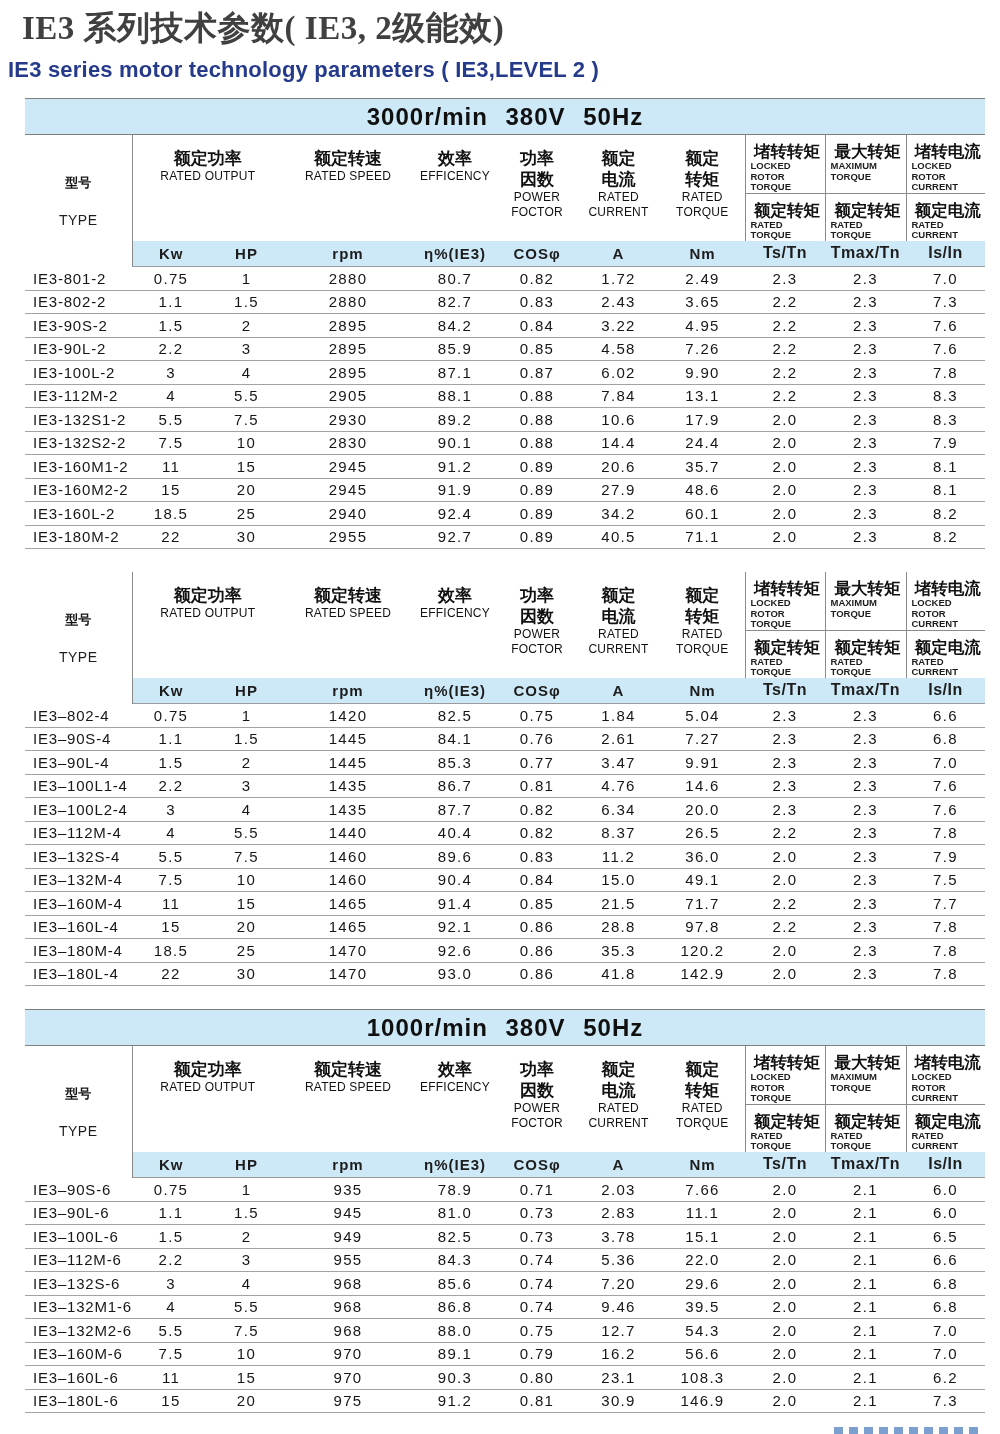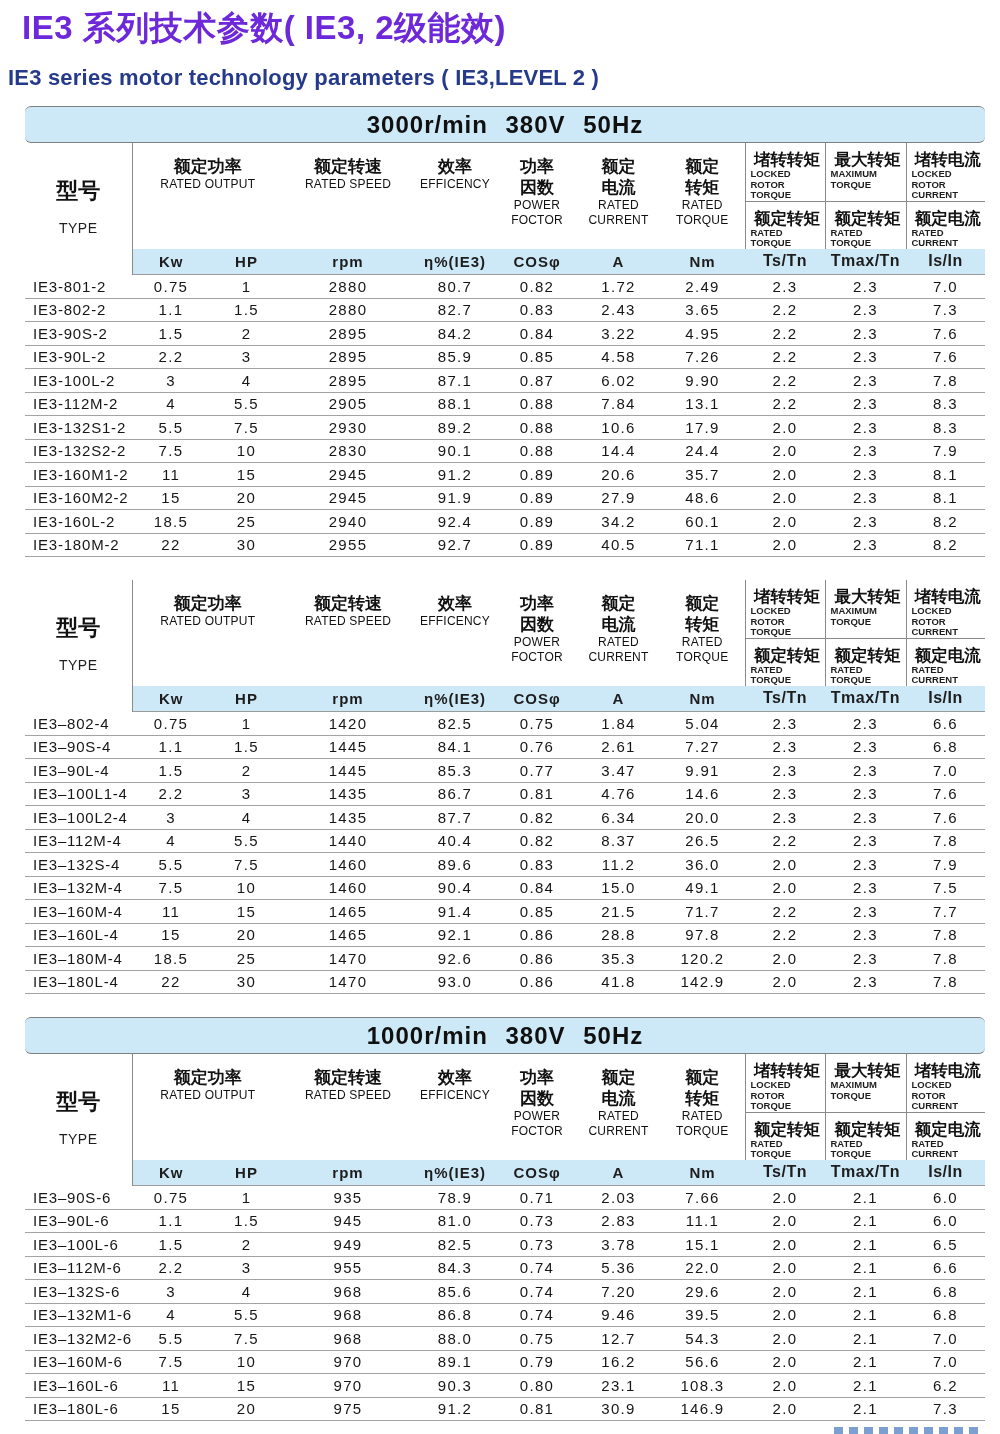--- a/index.html
+++ b/index.html
@@ -1,34 +1,34 @@
 <!DOCTYPE html>
 <html><head>
 <meta charset="utf-8">
 <style>
   * { margin:0; padding:0; box-sizing:border-box; }
   html,body { background:#ffffff; width:1000px; font-family:"Liberation Sans","DejaVu Sans",sans-serif; color:#1d1d1d; }
   .page { width:1000px; height:1434px; overflow:hidden; position:relative; }
 
-  .title-zh { color:#6d28d9; font-size:33px; font-weight:bold; line-height:44px; margin:6px 0 13px 22px; letter-spacing:0.5px; }
+  .title-zh { color:#404040; font-size:33px; font-weight:bold; line-height:44px; margin:6px 0 5px 22px; letter-spacing:0.5px;font-family:Liberation Serif, serif; }
   .title-en { color:#253a8a; font-size:22px; font-weight:bold; line-height:29px; margin:1px 0 0 8px; letter-spacing:0.2px; }
 
   .tbl-section { margin:14px 0 0 25px; width:960px; }
   .tbl-section + .tbl-section { margin-top:23px; }
 
-  .banner { height:37px; background:#cde8f7; border-top:1px solid #7f7f7f; border-bottom:1px solid #7f7f7f; text-align:center;border-radius:6px; }
+  .banner { height:37px; background:#cde8f7; border-top:1px solid #7f7f7f; border-bottom:1px solid #7f7f7f; text-align:center; }
   .banner-text { display:inline-block; font-size:24px; font-weight:bold; color:#101010; line-height:35px; letter-spacing:1px; word-spacing:10px; }
 
   table.params { width:960px; border-collapse:collapse; table-layout:fixed; }
   th,td { font-weight:normal; }
 
   
   thead th { background:#ffffff; text-align:center; vertical-align:top; }
   th.type-cell { vertical-align:middle; border-right:1px solid #8a8a8a; }
-  th.type-cell .zh { font-size:22px; }
+  th.type-cell .zh { font-size:13px; }
   th.type-cell .en-lg { font-size:14px; letter-spacing:0.5px; }
   .hrow1 th { height:48px; }
   .hrow2 th { height:47px; }
   th.main-h { padding-top:13px; height:95px; }
   th .zh { display:block; font-size:17px; font-weight:600; color:#111; line-height:21px; white-space:pre-line; }
   th .en { display:block; font-size:12px; font-weight:400; color:#111; line-height:15px; letter-spacing:0.2px; white-space:pre-line; }
   th.split { border-left:1px solid #8a8a8a; padding-top:6px; }
   th.split-top { border-bottom:1px solid #8a8a8a; }
   th.split .zh { font-size:16.5px; line-height:20px; }
   th.split .en-sm { display:block; font-size:9.5px; font-weight:600; line-height:10.5px; letter-spacing:0; white-space:pre-line; text-align:left; padding-left:5px; }

